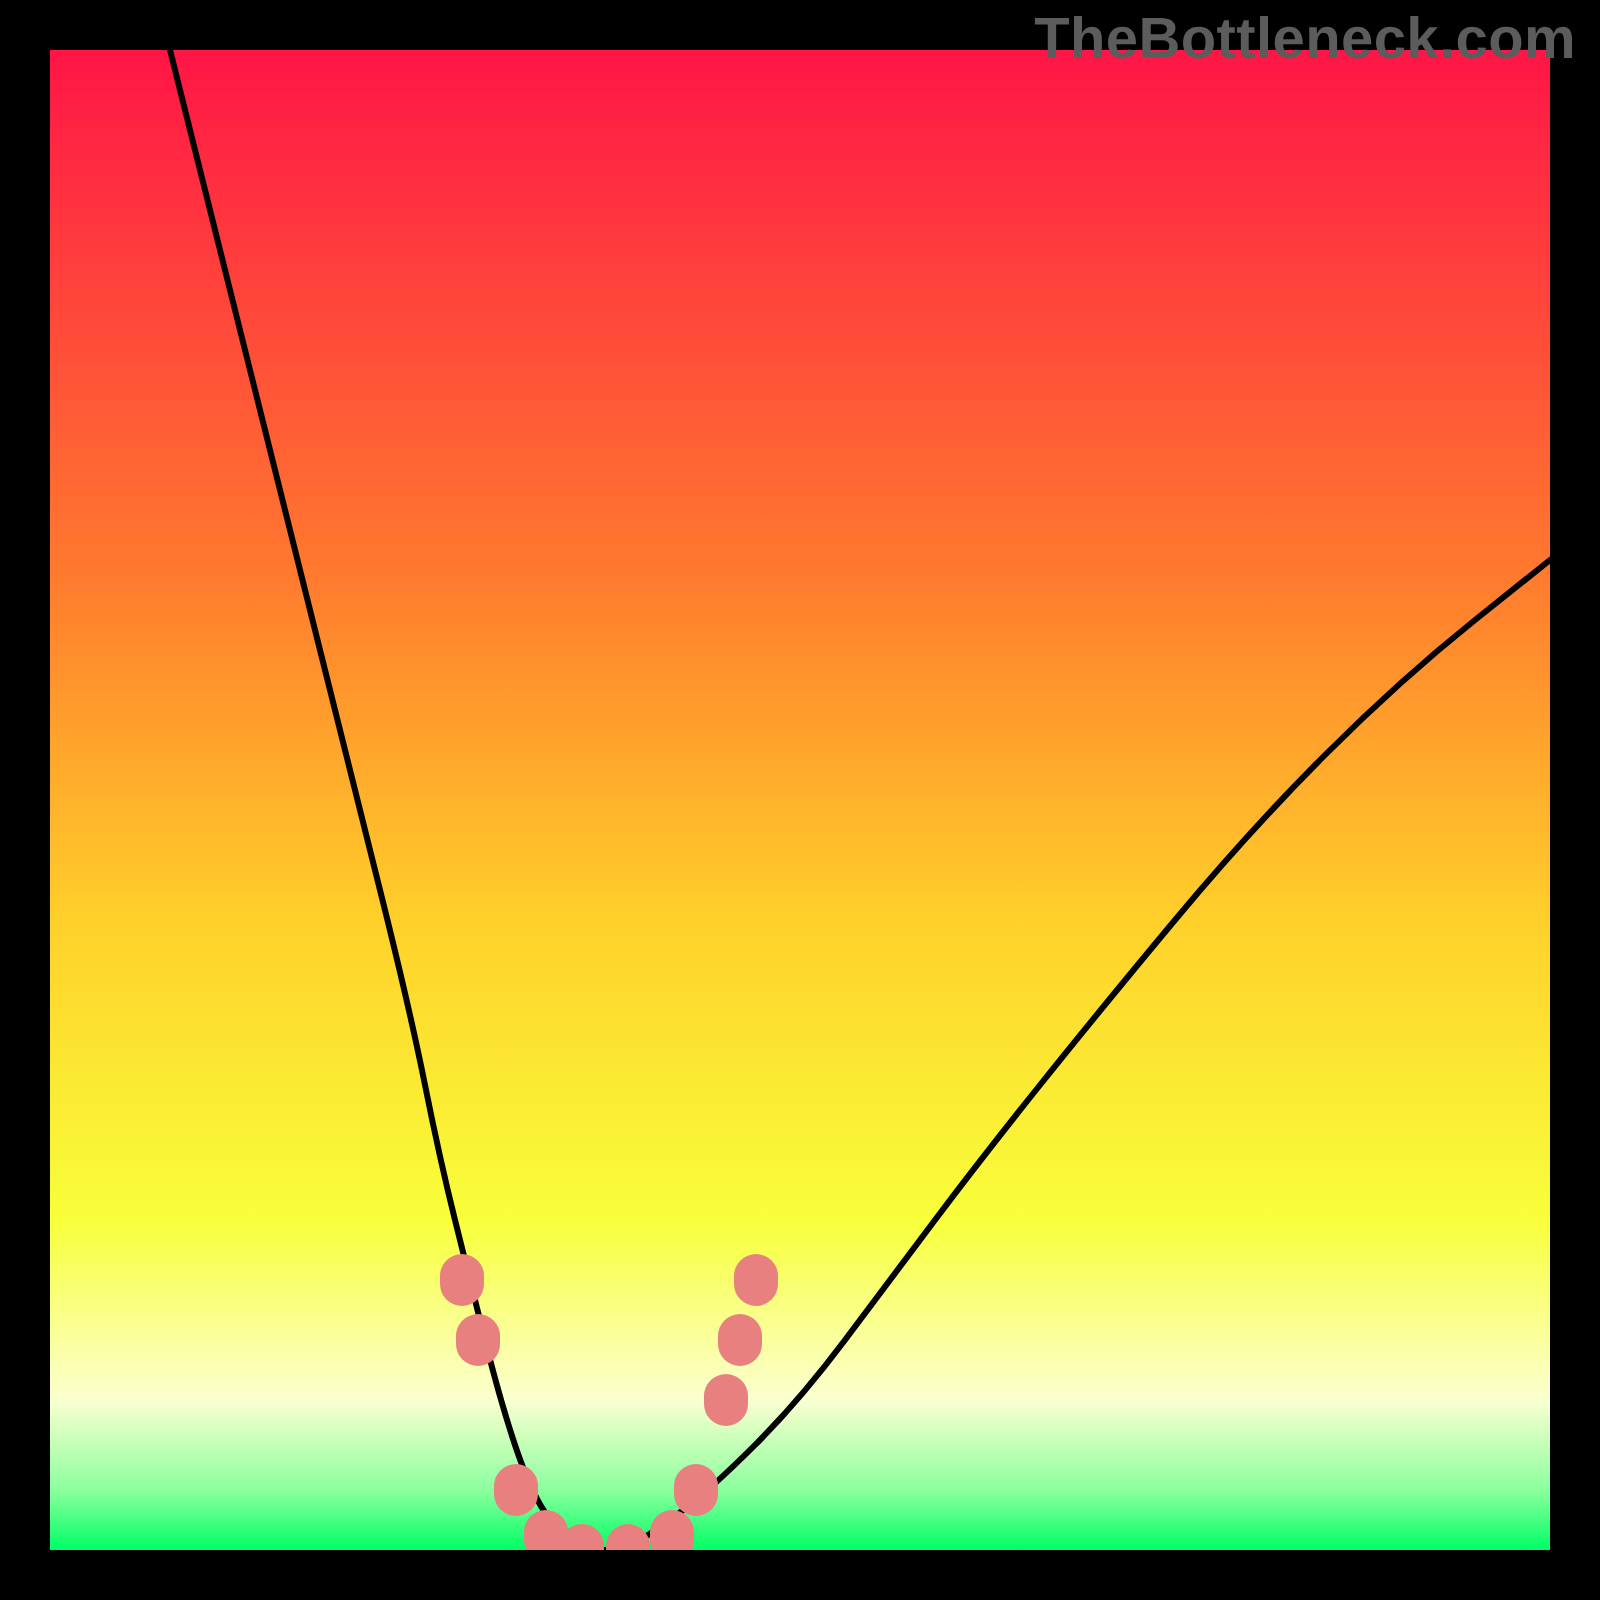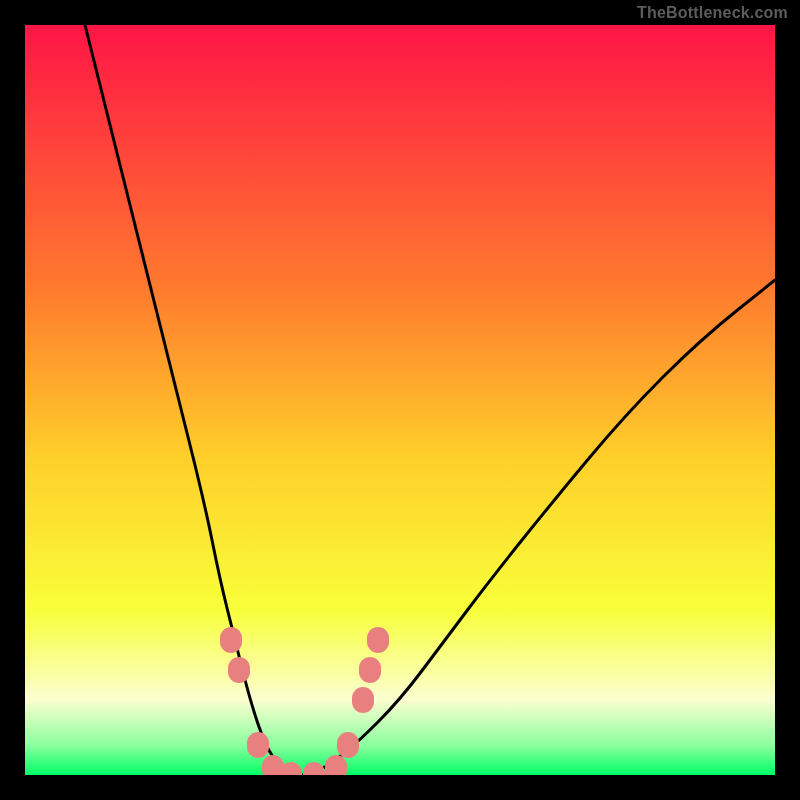--- a/index.html
+++ b/index.html
@@ -34,21 +34,21 @@
     height: 26px;
     background: #e98080;
     border-radius: 11px;
     transform: translate(-50%, -50%);
   }
   .watermark {
     position: absolute;
     top: 4px;
     right: 12px;
     font-family: Arial, Helvetica, sans-serif;
-    font-size: 16px;
+    font-size: 29px;
     font-weight: 600;
     color: #5c5c5c;
     letter-spacing: 0.2px;
   }
 </style>
 </head>
 <body>
 
 <div class="frame">
 

